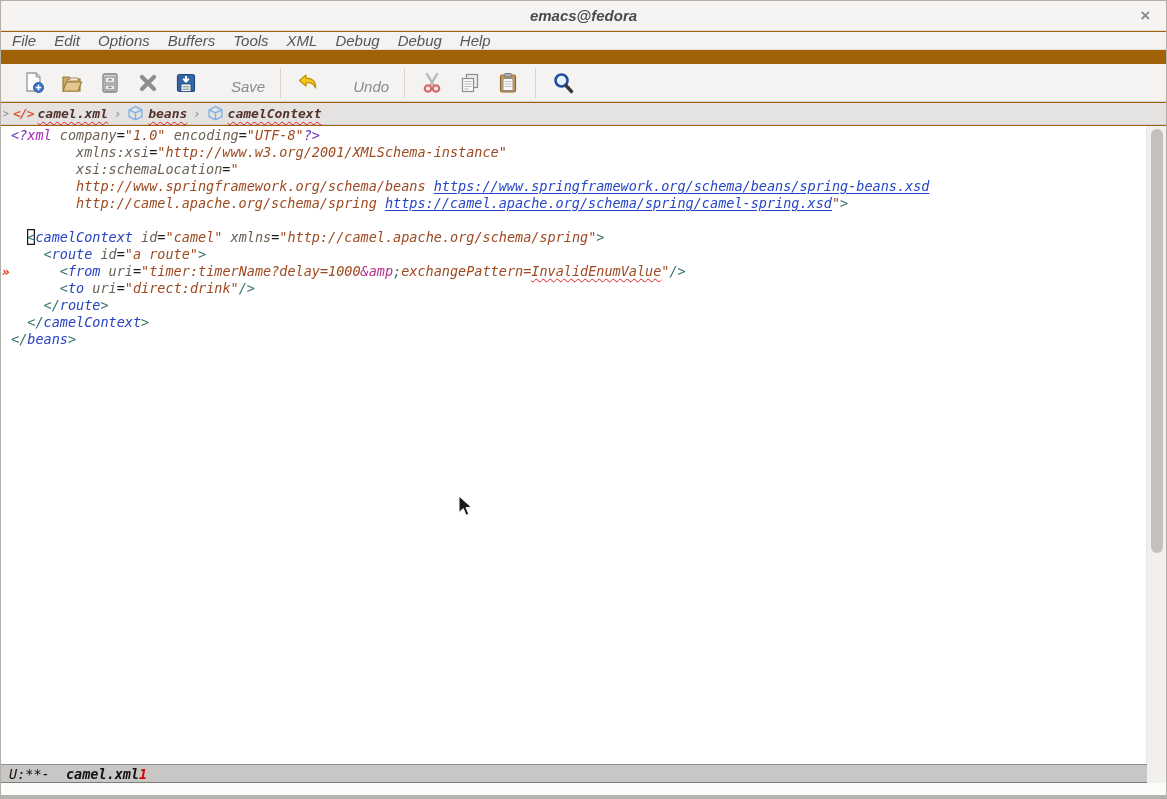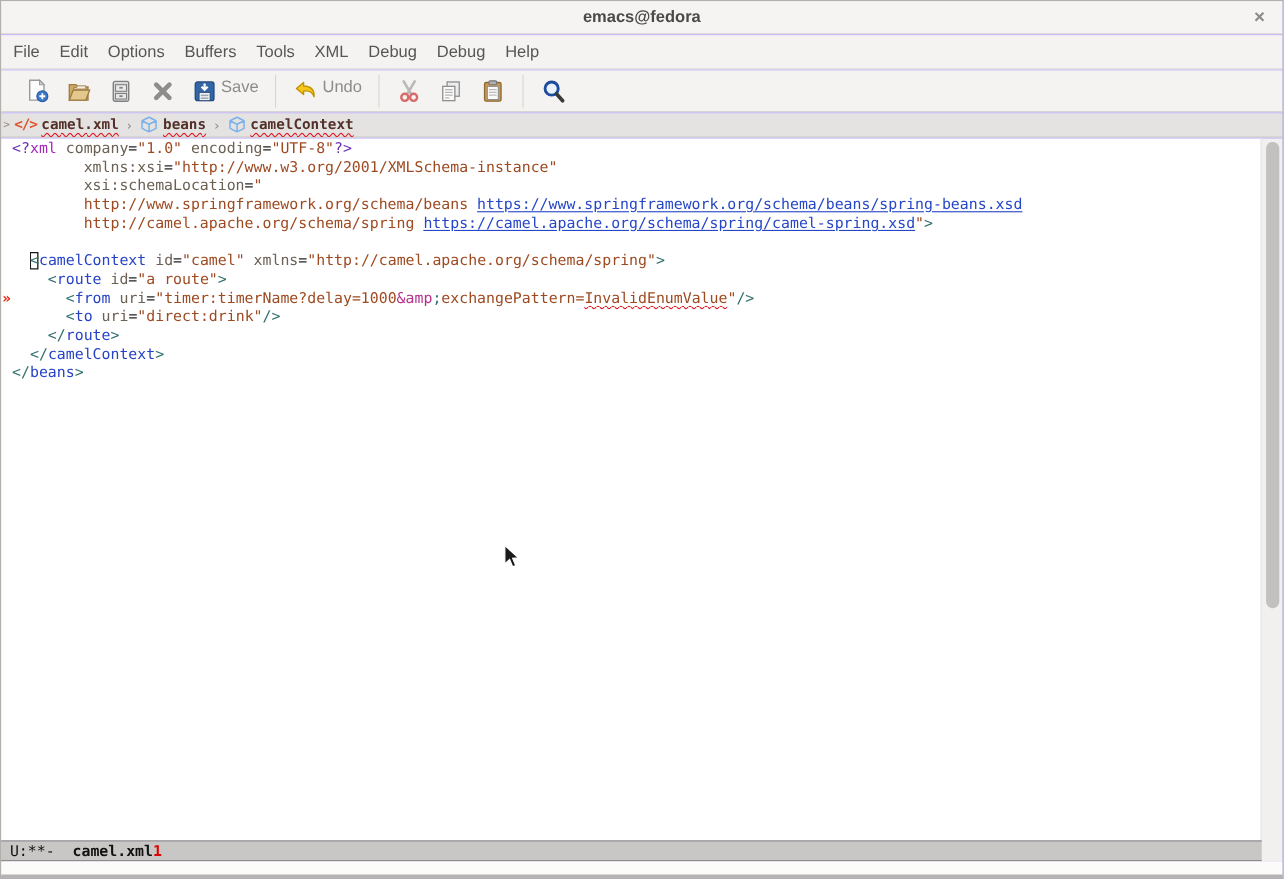--- a/index.html
+++ b/index.html
@@ -1,48 +1,49 @@
 <!DOCTYPE html>
 <html><head>
 <meta charset="utf-8">
 <style>
   * { margin:0; padding:0; box-sizing:border-box; }
   html,body { background:#d8d8d8; }
   .window {
     position:relative; width:1167px; height:799px;
-    background:#c4b5fd; overflow:hidden;
+    background:#a16207; overflow:hidden;
     font-family:"Liberation Sans", sans-serif;
     border:1px solid #b3b0ac;
+    font-style:italic;
   }
   
   .titlebar {
     position:absolute; left:0; top:0; width:100%; height:30px;
     background:#f6f4f2; border-bottom:1px solid #dedad6;
     display:flex; align-items:center; justify-content:center;
   }
   .titlebar .title { font-size:15px; font-weight:bold; color:#4a4a4a; }
   .close-btn {
     position:absolute; right:10px; top:4px; width:22px; height:22px;
     display:flex; align-items:center; justify-content:center;
     font-size:17px; font-weight:bold; color:#8a8a8a; cursor:default;
   }
   
   .menubar {
-    position:absolute; left:0; top:31px; width:100%; height:31px;
+    position:absolute; left:0; top:31px; width:100%; height:18px;
     background:#f5f3f1; border-bottom:1px solid #e2dfdb;
     display:flex; align-items:center; padding-left:2px;
   }
   .menu-item { font-size:15px; color:#565656; padding:0 9px; line-height:31px; }
   
   .toolbar {
     position:absolute; left:0; top:63px; width:100%; height:38px;
     background:#f5f3f1; border-bottom:1px solid #d6d3cf;
     display:flex; align-items:center; padding-left:14px;
   }
-  .tool-btn { display:flex; align-items:flex-start; margin:0 7px; }
+  .tool-btn { display:flex; align-items:flex-end; margin:0 7px;gap:30px; }
   .tool-btn svg { display:block; }
   .tool-label { font-size:15px; color:#8b8b8b; margin-left:3px; }
   .tool-sep { width:1px; height:30px; background:#d8d5d1; margin:0 8px; }
   
   .headerline {
     position:absolute; left:0; top:102px; width:100%; height:22px;
     background:#e4e3e1; border-bottom:1px solid #cfcecc;
     display:flex; align-items:center;
     font-family:"DejaVu Sans Mono", monospace; font-size:13px;
   }

